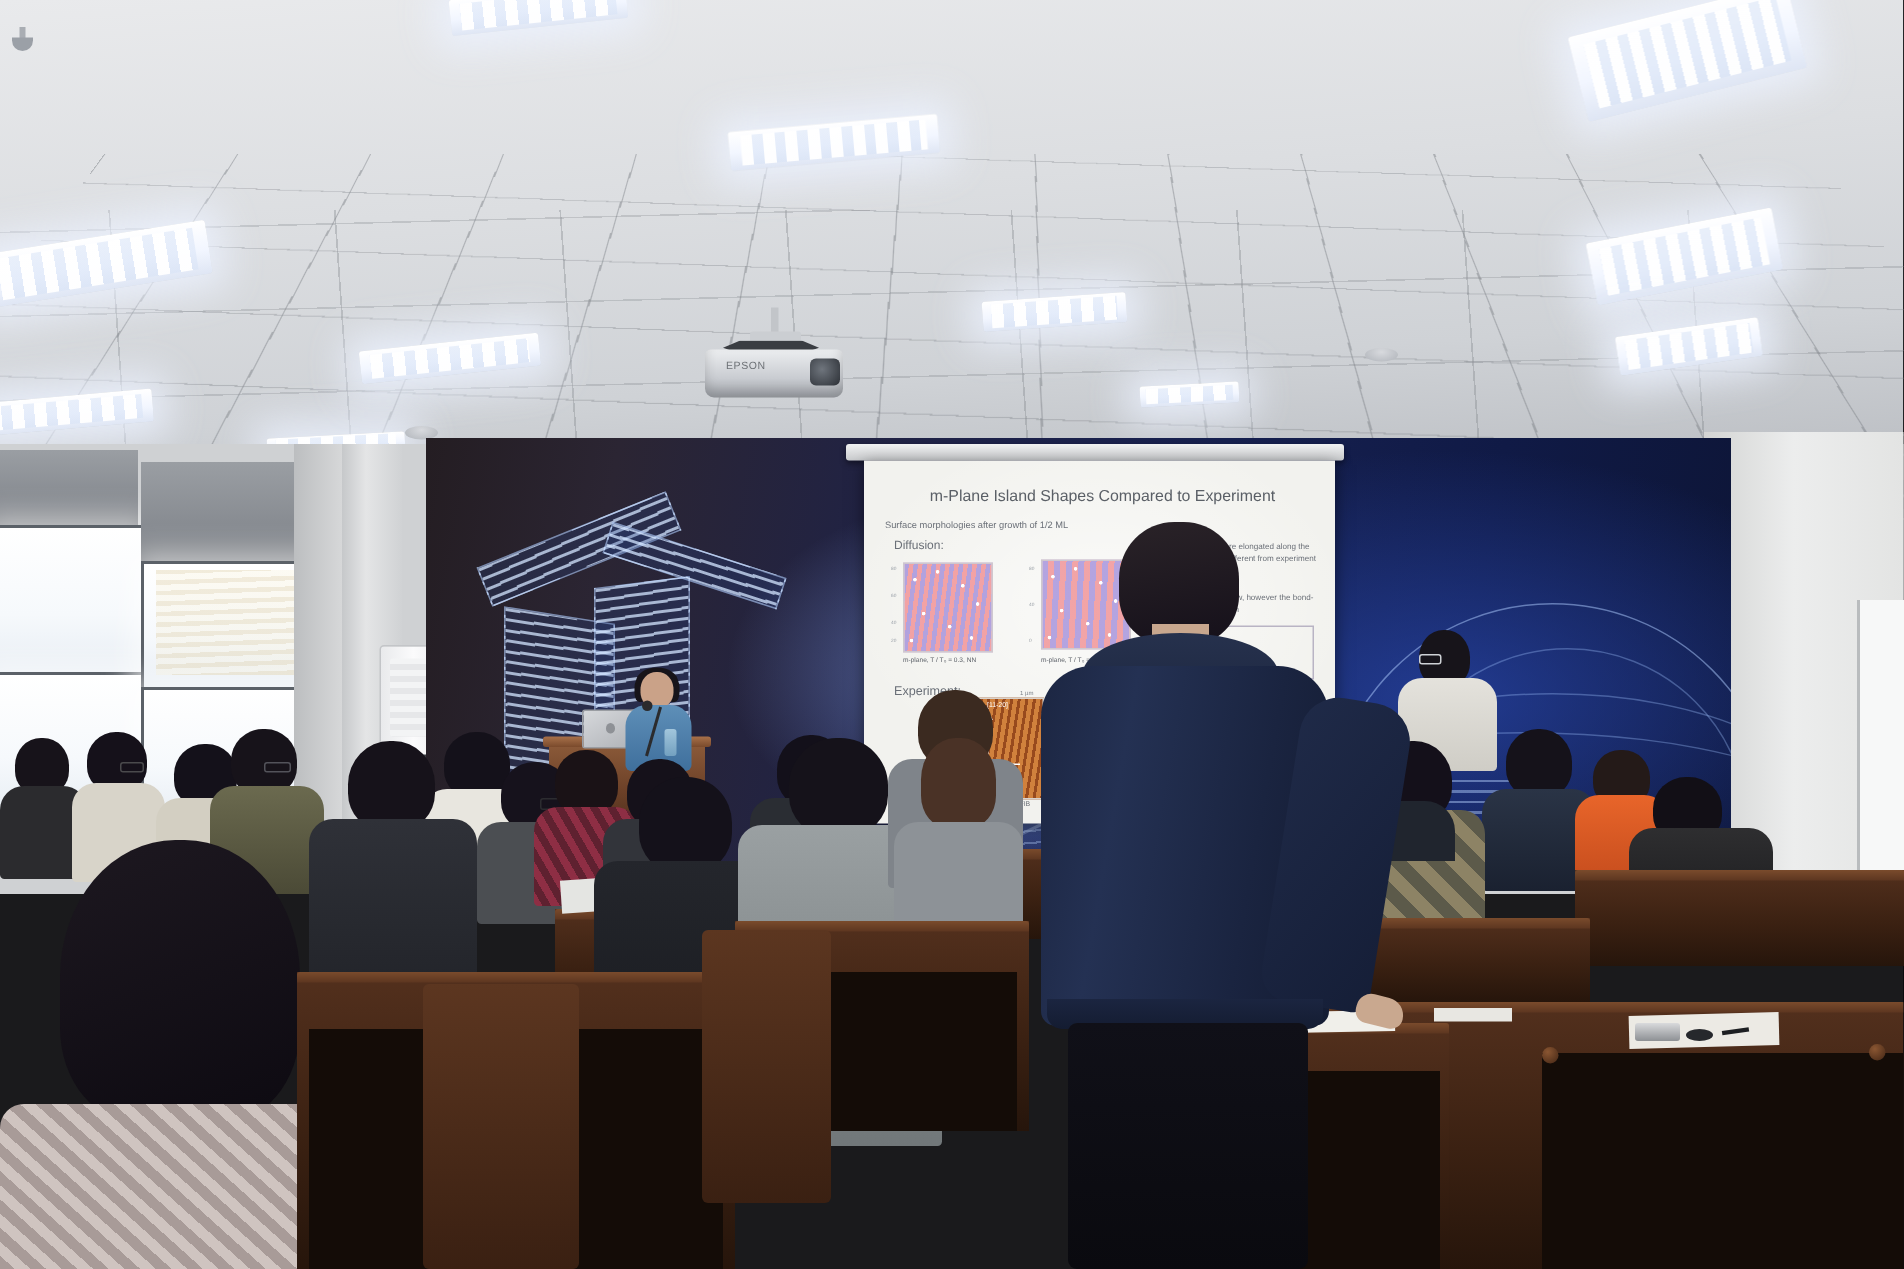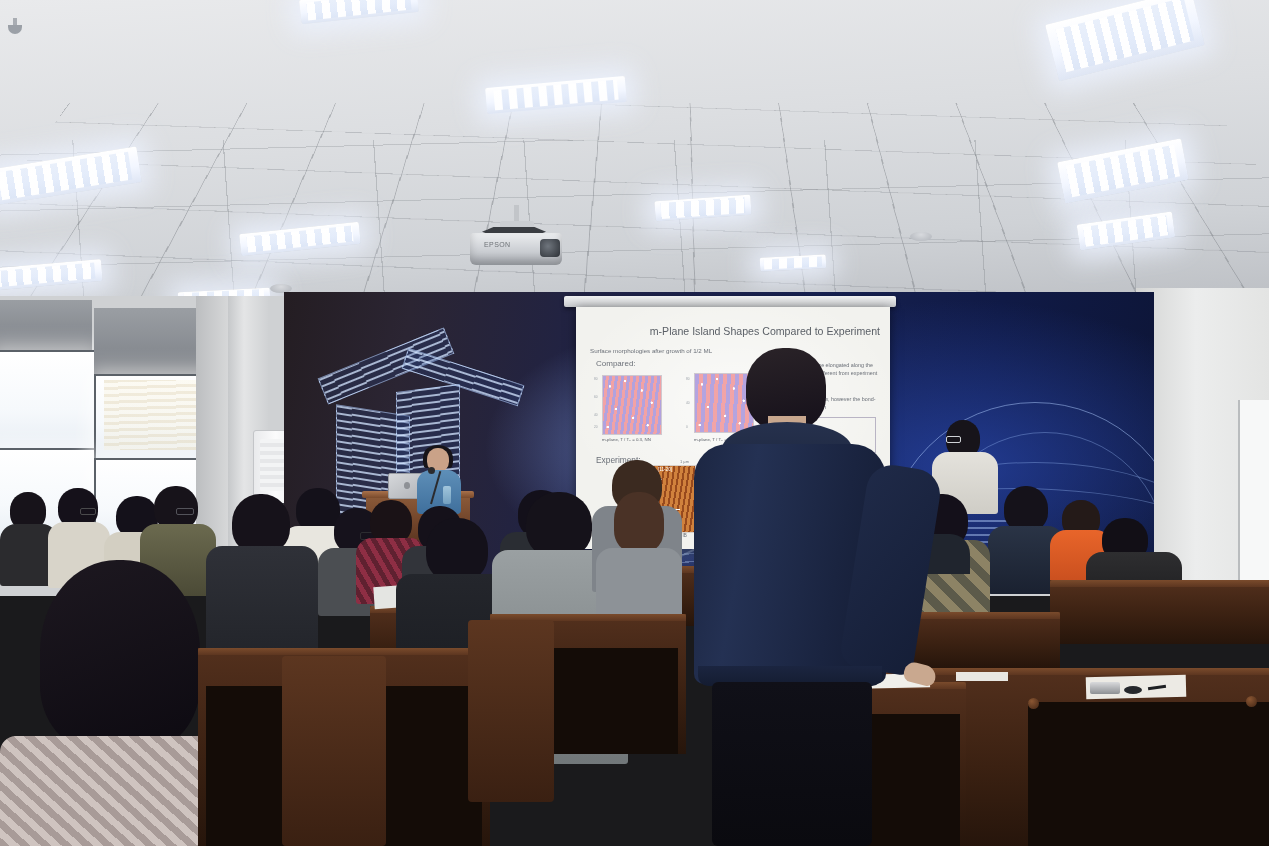--- a/index.html
+++ b/index.html
@@ -310,23 +310,23 @@
        background:repeating-linear-gradient(180deg,rgba(185,212,255,.45) 0 1.5px,rgba(0,0,0,0) 1.5px 7px);"></div>
     <div class="abs" style="left:300px;top:246px;width:190px;height:48px;
        background:repeating-linear-gradient(180deg,rgba(185,212,255,.35) 0 1.4px,rgba(0,0,0,0) 1.4px 8px);transform:rotate(-5deg);"></div>
 
   </div>
 
   <div class="abs" id="screen-housing"></div>
   <div class="abs" id="screen">
     <div class="wash"></div>
 
-    <div class="abs txt" id="slide-title" style="white-space:normal;text-align:right;">m-Plane Island Shapes Compared to Experiment</div>
+    <div class="abs txt" id="slide-title" style="white-space:normal;">m-Plane Island Shapes Compared to Experiment</div>
     <div class="abs txt" id="slide-sub">Surface morphologies after growth of 1/2 ML</div>
-    <div class="abs txt" id="slide-simlabel">Compared:</div>
+    <div class="abs txt" id="slide-simlabel">Diffusion:</div>
 
     <div class="abs simpanel" style="left:26px;top:68px;">
         <div class="dots"></div>
       </div>
     <div class="abs simpanel" style="left:118px;top:66px;
         background:repeating-linear-gradient(93deg, rgba(178,162,224,.95) 0 4px, rgba(243,162,164,.95) 4px 8px), #d8c6de;">
         <div class="dots"></div>
       </div>
 
     <div class="abs axlab" style="left:18px;top:70px;">80</div>

